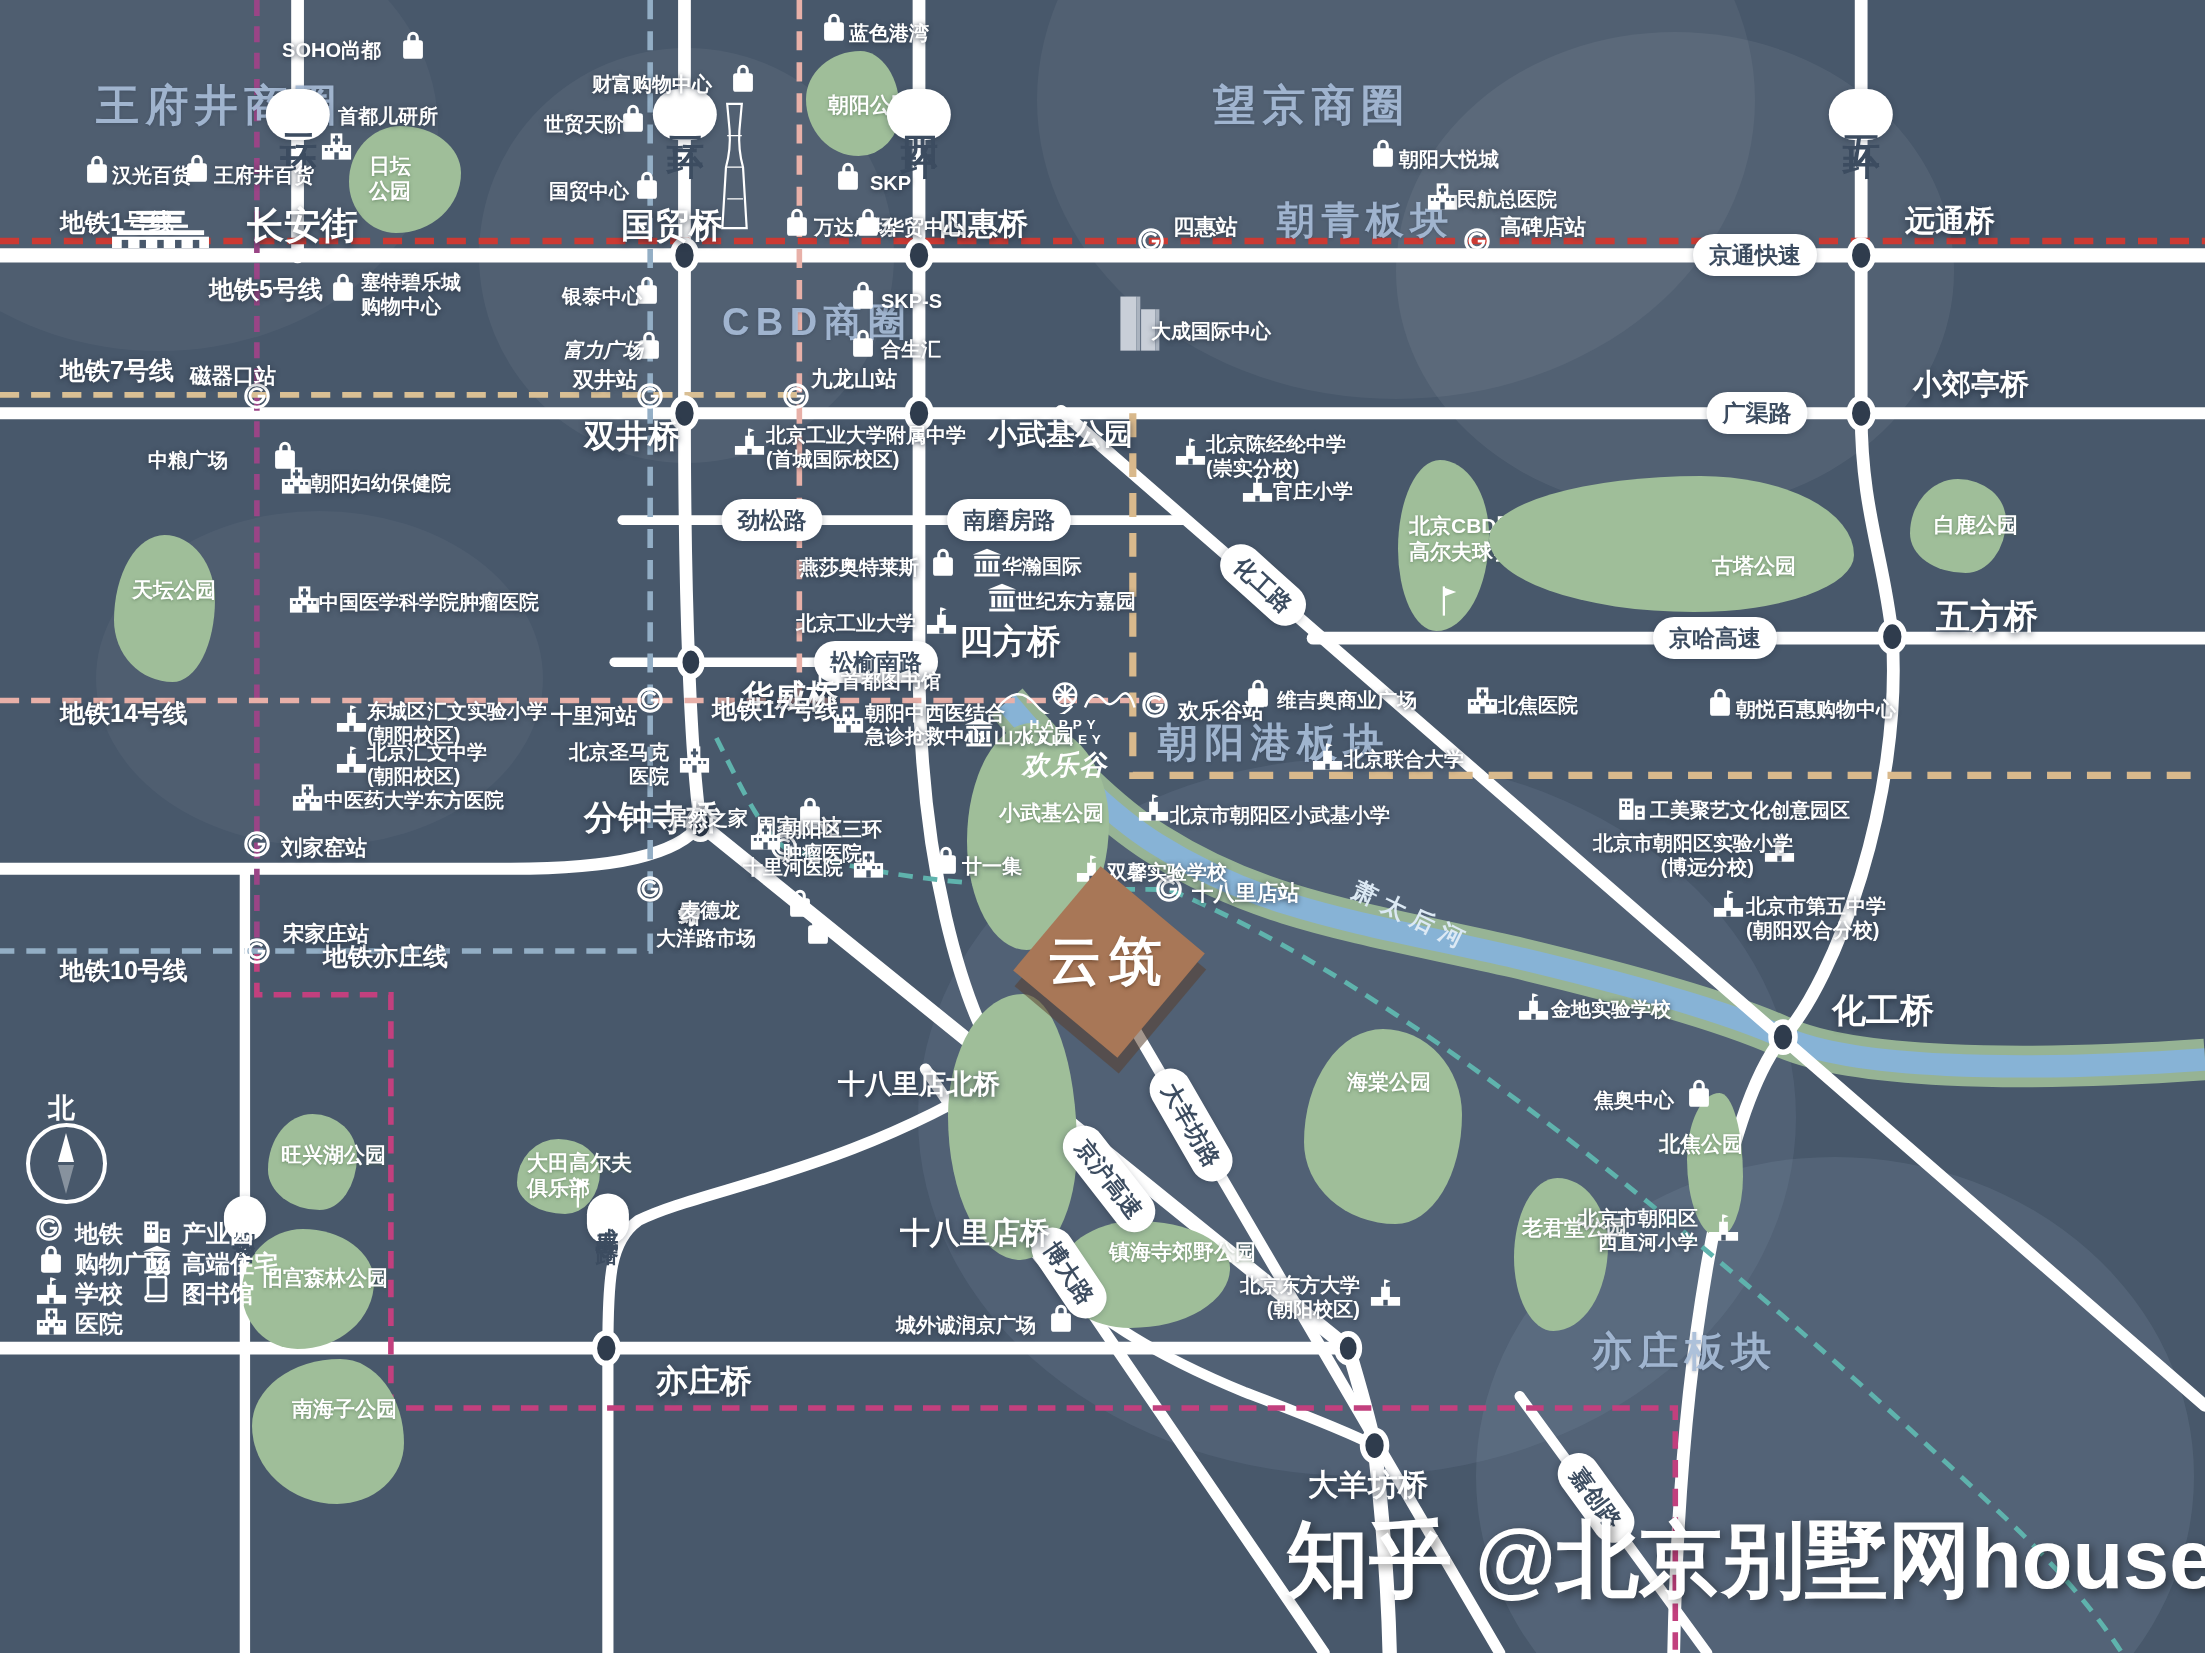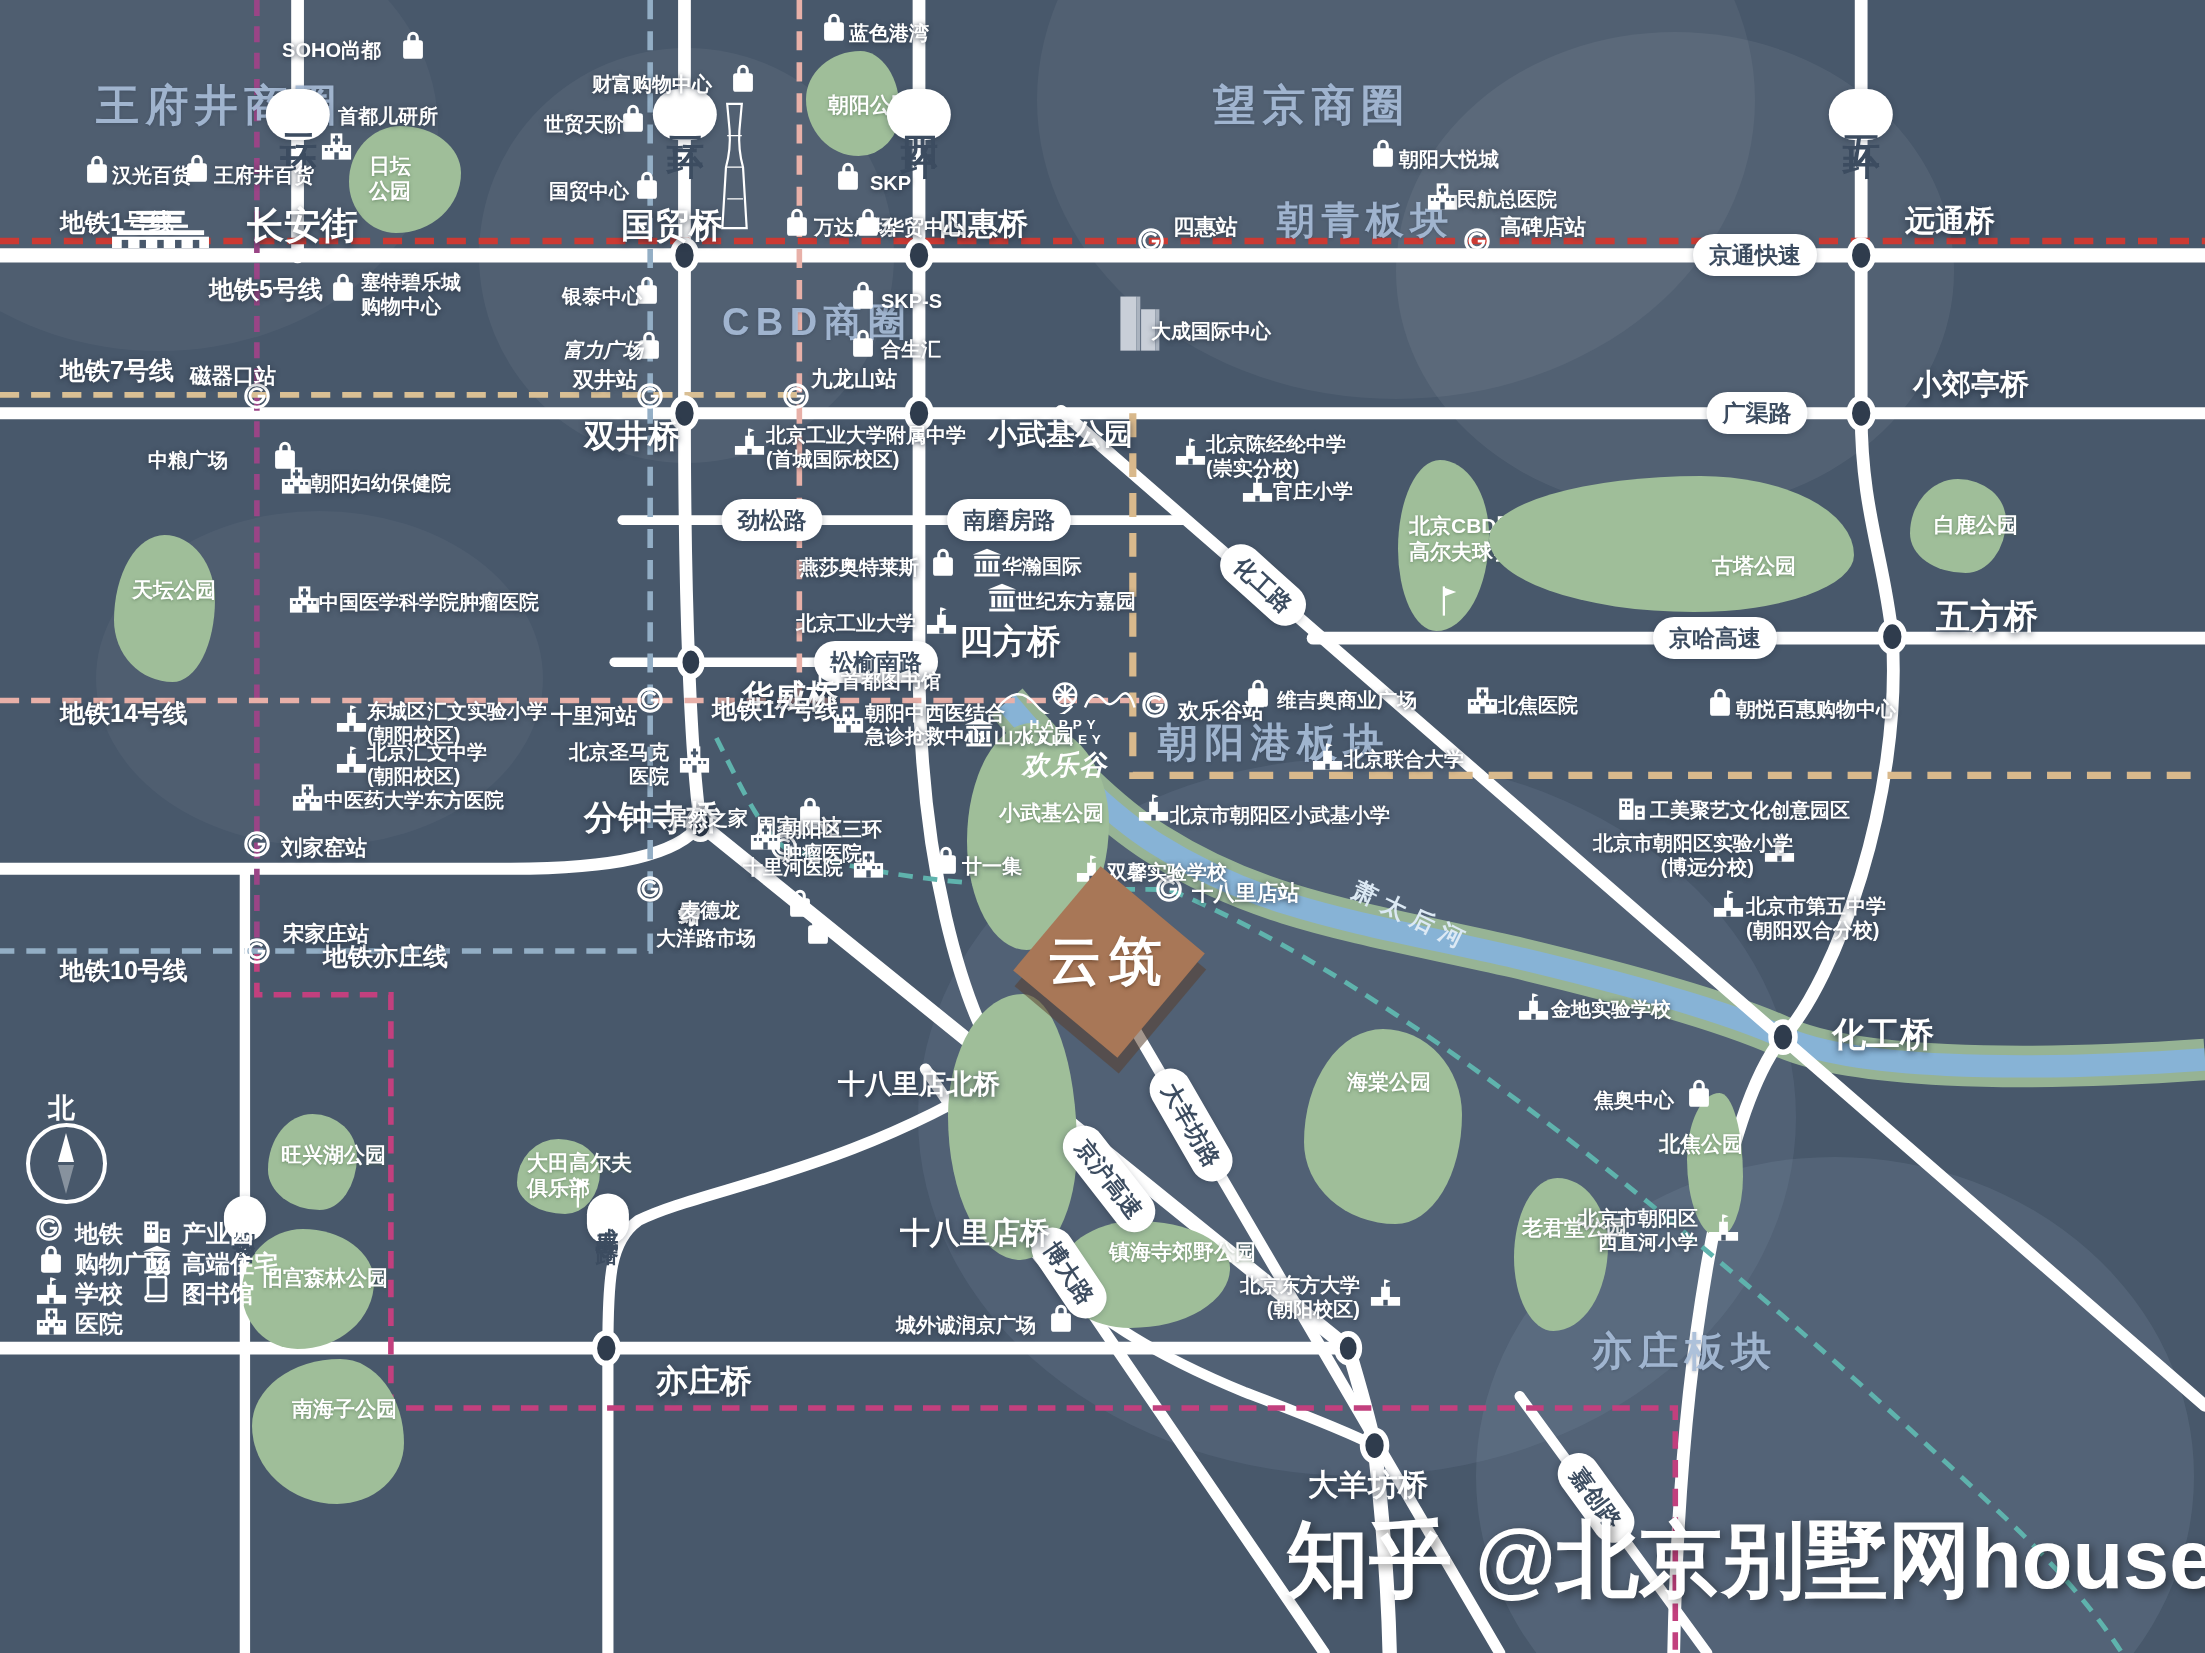--- a/index.html
+++ b/index.html
@@ -194,21 +194,21 @@
       <div class="bridge" style="left: 988px; top: 415px; position: absolute; font-size: 29px;">小武基公园</div>
       <div class="bridge" style="left: 1913px; top: 365px; position: absolute; font-size: 29px;">小郊亭桥</div>
       <div class="bridge" style="left: 742px; top: 675px; position: absolute; font-size: 32px;">华威桥</div>
       <div class="bridge" style="left: 959px; top: 619px; position: absolute; font-size: 34px;">四方桥</div>
       <div class="bridge" style="left: 1936px; top: 594px; position: absolute; font-size: 34px;">五方桥</div>
       <div class="bridge" style="left: 584px; top: 795px; position: absolute; font-size: 34px; text-align: right;">分钟寺桥</div>
       <div class="bridge" style="left: 838px; top: 1066px; position: absolute; font-size: 27px;">十八里店北桥</div>
       <div class="bridge" style="left: 900px; top: 1213px; position: absolute; font-size: 30px;">十八里店桥</div>
       <div class="bridge" style="left: 656px; top: 1360px; position: absolute; font-size: 32px;">亦庄桥</div>
       <div class="bridge" style="left: 1308px; top: 1465px; position: absolute; font-size: 30px;">大羊坊桥</div>
-      <div class="bridge" style="left: 1832px; top: 1012px; position: absolute; font-size: 34px;">化工桥</div>
+      <div class="bridge" style="left: 1832px; top: 988px; position: absolute; font-size: 34px;">化工桥</div>
       <div class="mline-label" style="left: 60px; top: 206px; position: absolute;">地铁1号线</div>
       <div class="mline-label" style="left: 209px; top: 273px; position: absolute;">地铁5号线</div>
       <div class="mline-label" style="left: 60px; top: 354px; position: absolute;">地铁7号线</div>
       <div class="mline-label" style="left: 60px; top: 697px; position: absolute;">地铁14号线</div>
       <div class="mline-label" style="left: 60px; top: 954px; position: absolute;">地铁10号线</div>
       <div class="mline-label" style="left: 323px; top: 940px; position: absolute;">地铁亦庄线</div>
       <div class="mline-label" style="left: 712px; top: 693px; position: absolute;">地铁17号线</div>
       <span class="icn" style="left: 242px; top: 381px;">
         <svg viewBox="0 0 24 24" width="30" height="30">
           <circle cx="12" cy="12" r="9" fill="none" stroke="#fff" stroke-width="2.4"></circle>

